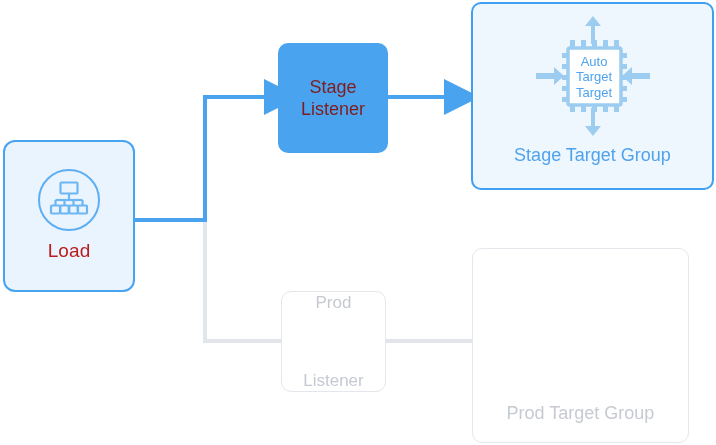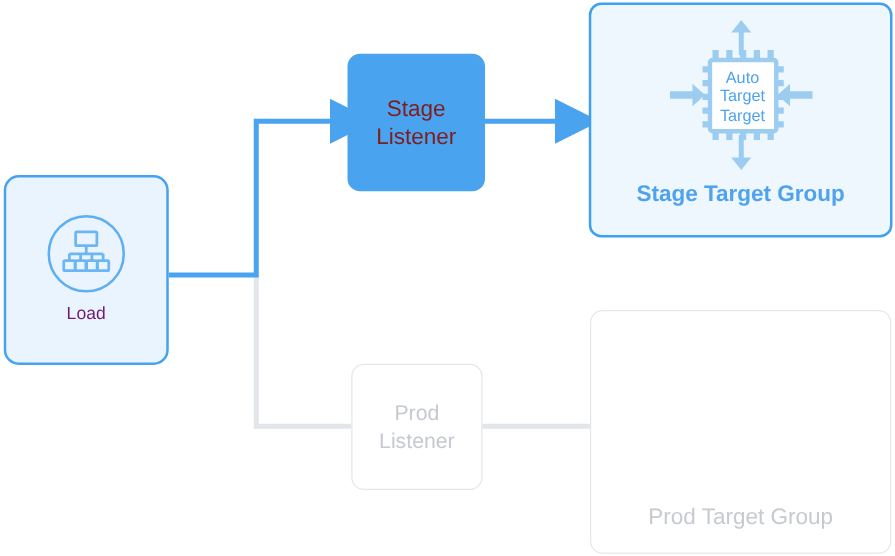--- a/index.html
+++ b/index.html
@@ -43,22 +43,22 @@
     left: 3px;
     top: 140px;
     width: 132px;
     height: 152px;
     background: #eaf4fe;
     border: 2px solid #47a3ef;
     border-radius: 12px;
     gap: 8px;
   }
   #load-balancer .lb-label {
-    color: #701a75;
-    font-size: 14px;
+    color: #b91c1c;
+    font-size: 19px;
     font-weight: 400;
     letter-spacing: .1px;
   }
   .lb-icon-circle {
     width: 62px;
     height: 62px;
     border: 2.5px solid #5eaef2;
     border-radius: 50%;
     display: flex;
     align-items: center;
@@ -83,20 +83,21 @@
 
   
   #prod-listener {
     left: 281px;
     top: 291px;
     width: 105px;
     height: 101px;
     background: #ffffff;
     border: 1.5px solid #e3e6ea;
     border-radius: 10px;
+    justify-content: space-between;
   }
   #prod-listener .node-label {
     color: #c5c9d0;
     font-size: 17px;
   }
 
   
   #stage-target-group {
     left: 471px;
     top: 2px;
@@ -104,34 +105,34 @@
     height: 188px;
     background: #eef6fe;
     border: 2.5px solid #3f9ff0;
     border-radius: 10px;
     justify-content: flex-start;
     padding-top: 8px;
   }
   #stage-target-group .group-label {
     color: #4fa3ee;
     font-size: 18px;
-    font-weight: 700;
+    font-weight: 400;
     margin-top: 4px;
   }
   .asg-art {
     width: 150px;
     height: 128px;
     position: relative;
   }
 
   
   #prod-target-group {
     left: 472px;
     top: 248px;
-    width: 241px;
+    width: 217px;
     height: 195px;
     background: #ffffff;
     border: 1.5px solid #e4e7eb;
     border-radius: 10px;
     justify-content: flex-end;
     padding-bottom: 18px;
   }
   #prod-target-group .group-label {
     color: #c6cad1;
     font-size: 18px;

